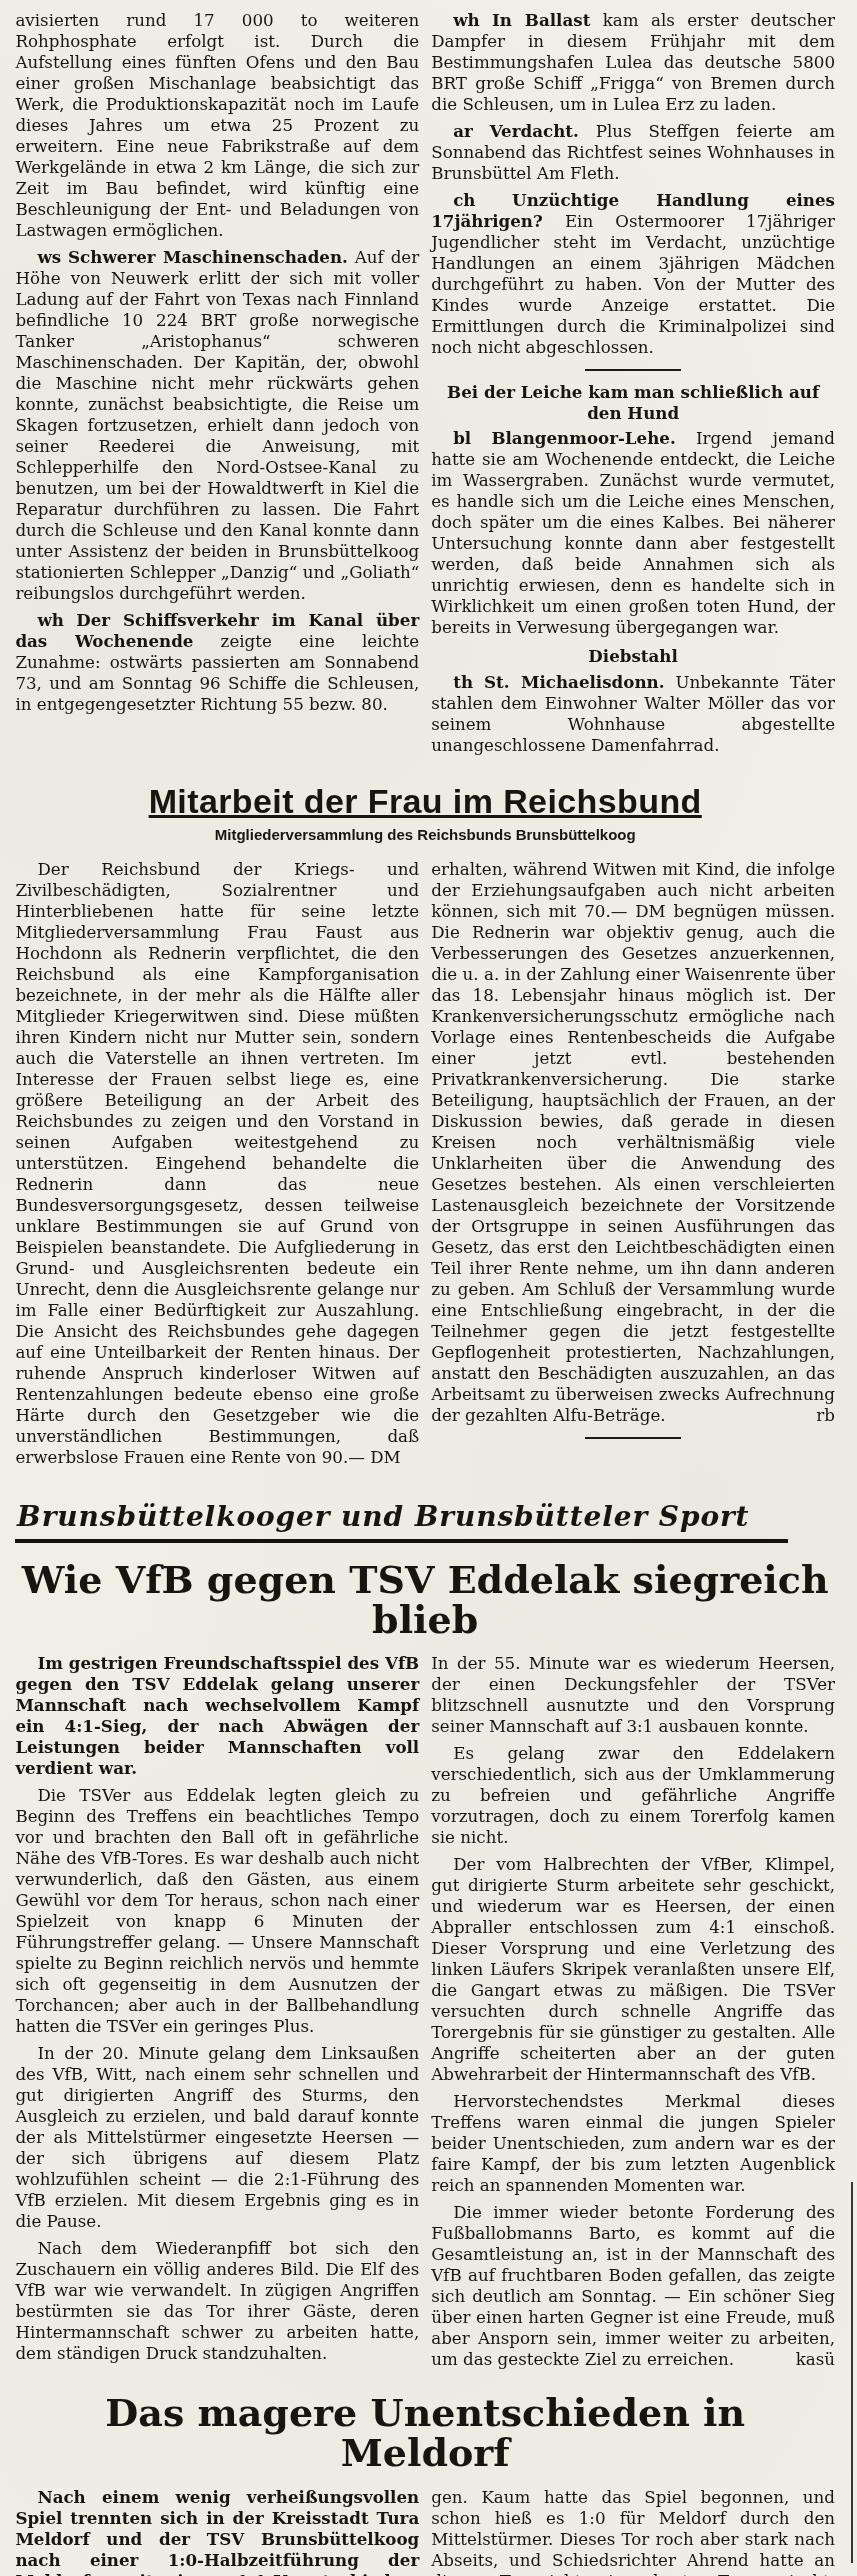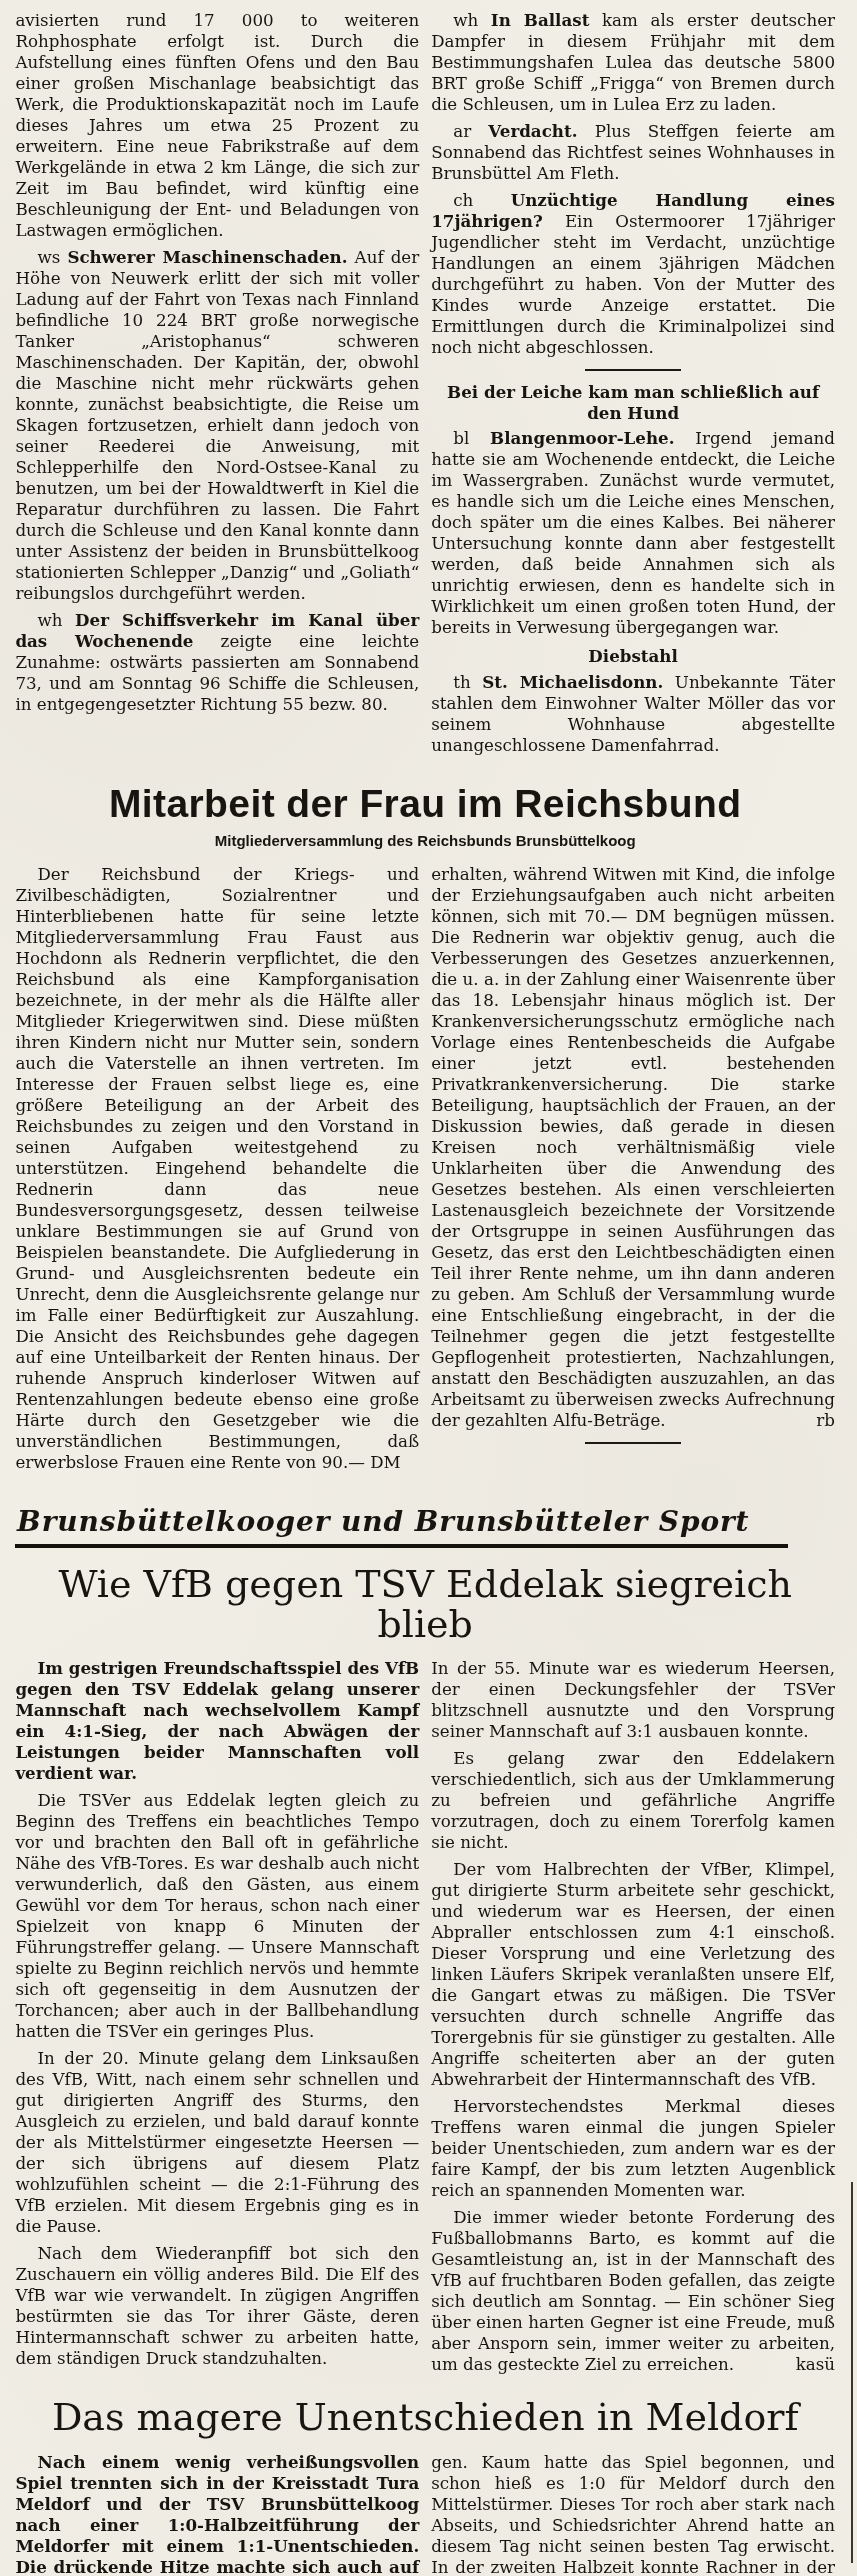--- a/index.html
+++ b/index.html
@@ -14,34 +14,34 @@
     font-family:"DejaVu Serif","Liberation Serif",serif;
   }
   .page{padding:10.3px 22px 0 15.4px;}
   .cols{display:flex;gap:12px;}
   .col{flex:1;min-width:0;text-align:justify;font-size:16.7px;line-height:21px;hyphens:auto;}
   p{margin:0 0 6px;}
   p.item{text-indent:22px;}
   p.cont{text-indent:0;}
   p.lead{font-weight:bold;}
   .runin{font-weight:bold;}
-  .sigle{font-weight:normal;}
+  .sigle{font-weight:bold;}
   .sig{float:right;font-weight:normal;padding-left:12px;}
   .subhead{font-weight:bold;text-align:center;text-indent:0;margin:8.6px 0 4.3px;}
   .divider{width:96px;border:0;border-top:2.1px solid #1c1915;margin:11px auto 10.3px;}
   .headline-sans{
     font-family:"Liberation Sans","DejaVu Sans",sans-serif;font-weight:bold;
-    font-size:39px;line-height:1.05;text-align:center;margin:22px 0 6.9px;letter-spacing:0.4px;
+    font-size:34px;line-height:1.05;text-align:center;margin:22px 0 6.9px;letter-spacing:0.4px;text-decoration:underline;
   }
   .subheadline-sans{
     font-family:"Liberation Sans","DejaVu Sans",sans-serif;font-weight:bold;
     font-size:15px;text-align:center;margin:0 0 15.4px;
   }
   .headline-serif{
-    font-family:"DejaVu Serif","Liberation Serif",serif;font-weight:normal;
+    font-family:"DejaVu Serif","Liberation Serif",serif;font-weight:bold;
     font-size:38px;line-height:1.05;text-align:center;margin:17px 0 13.7px;
   }
   .sport-banner-wrap{margin:26px 0 8.6px;}
   .sport-banner{
     display:inline-block;font-family:"DejaVu Serif","Liberation Serif",serif;
     font-style:italic;font-weight:bold;font-size:28px;
     border-bottom:4.3px solid #15120e;padding:0 39px 6px 1.7px;letter-spacing:0.9px;
   }
   .edge-rule{position:absolute;right:4.3px;top:2182px;width:1.7px;height:381px;background:#3a362f;}
 </style>

